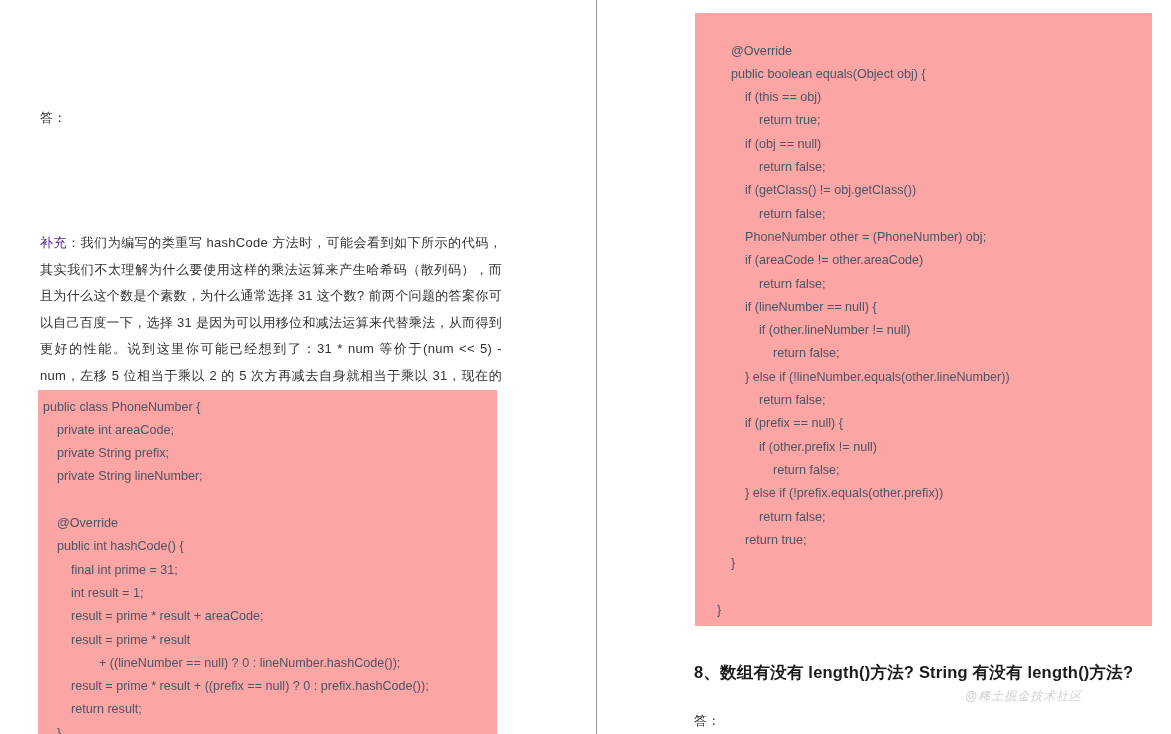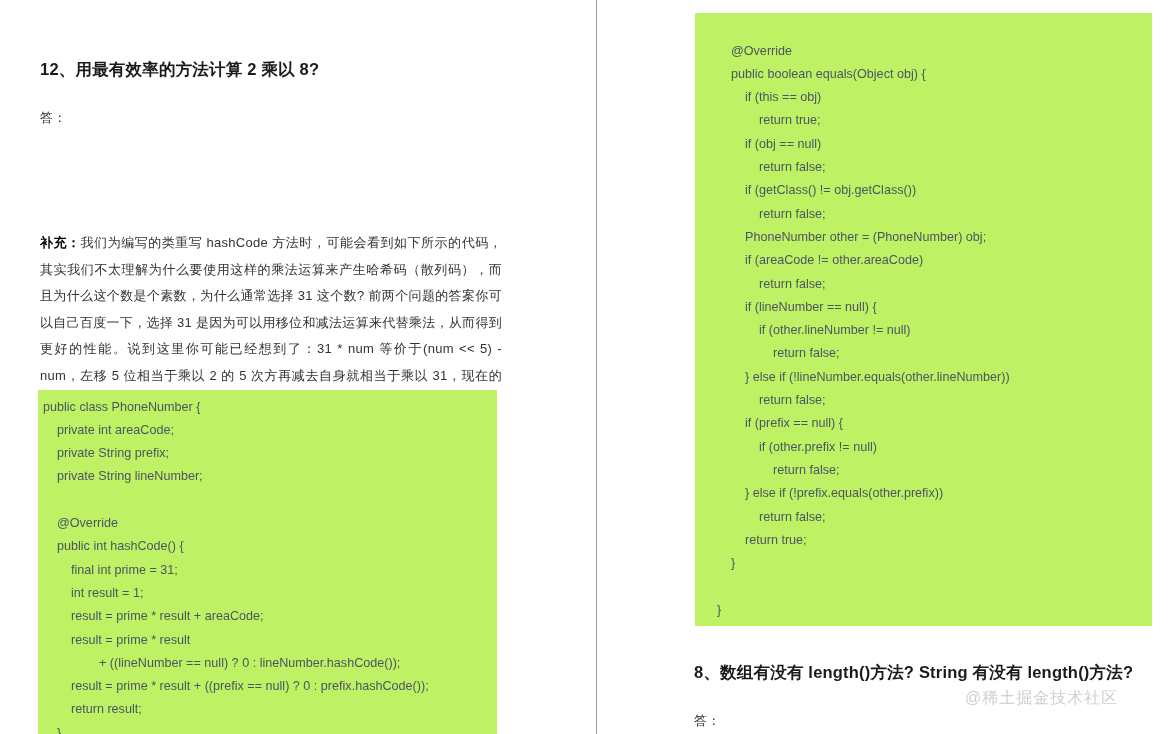--- a/index.html
+++ b/index.html
@@ -74,28 +74,28 @@
   }
 
   #supplement-paragraph {
     left: 40px;
     top: 217px;
     width: 462px;
     text-align: justify;
     line-height: 26.5px;
   }
   #supplement-paragraph .lead {
-    font-weight: bold;
-    color: #000000;
+    font-weight: normal;
+    color: #4c1d95;
   }
 
   
   .code-block {
     position: absolute;
-    background: #bef264;
+    background: #fca5a5;
     font-family: "Liberation Sans", "DejaVu Sans", sans-serif;
     font-size: 12.6px;
     line-height: 23.3px;
     color: #4b5563;
     white-space: pre;
     box-sizing: border-box;
     overflow: hidden;
   }
   #code-hashcode {
     left: 38px;
@@ -114,35 +114,35 @@
   .code-line {
     display: block;
     white-space: pre;
   }
 
   
   #watermark {
     position: absolute;
     left: 965px;
     top: 688px;
-    font-size: 16px;
+    font-size: 12px;
     color: #cfcfcf;
     letter-spacing: 1px;
     white-space: nowrap;
     user-select: none;
+    font-style: italic;
   }
 </style>
 </head>
 <body>
 
 <div id="page">
 
   <div class="column column-left">
 
-    <h2 class="q-heading" id="heading-12">12、用最有效率的方法计算 2 乘以 8?</h2>
 
     <div class="body-text" id="answer-label-12">答：</div>
 
 
     <p class="body-text" id="supplement-paragraph"><span class="lead">补充：</span><span>我们为编写的类重写 hashCode 方法时，可能会看到如下所示的代码，其实我们不太理解为什么要使用这样的乘法运算来产生哈希码（散列码），而且为什么这个数是个素数，为什么通常选择 31 这个数? 前两个问题的答案你可以自己百度一下，选择 31 是因为可以用移位和减法运算来代替乘法，从而得到更好的性能。说到这里你可能已经想到了：31 * num 等价于(num &lt;&lt; 5) - num，左移 5 位相当于乘以 2 的 5 次方再减去自身就相当于乘以 31，现在的 VM 都能自动完成这个优化。</span></p>
 
     <pre class="code-block" id="code-hashcode"><span class="code-line">public class PhoneNumber {</span><span class="code-line">    private int areaCode;</span><span class="code-line">    private String prefix;</span><span class="code-line">    private String lineNumber;</span><span class="code-line">&nbsp;</span><span class="code-line">    @Override</span><span class="code-line">    public int hashCode() {</span><span class="code-line">        final int prime = 31;</span><span class="code-line">        int result = 1;</span><span class="code-line">        result = prime * result + areaCode;</span><span class="code-line">        result = prime * result</span><span class="code-line">                + ((lineNumber == null) ? 0 : lineNumber.hashCode());</span><span class="code-line">        result = prime * result + ((prefix == null) ? 0 : prefix.hashCode());</span><span class="code-line">        return result;</span><span class="code-line">    }</span></pre>
   </div>
 
   <div class="column-divider"></div>

